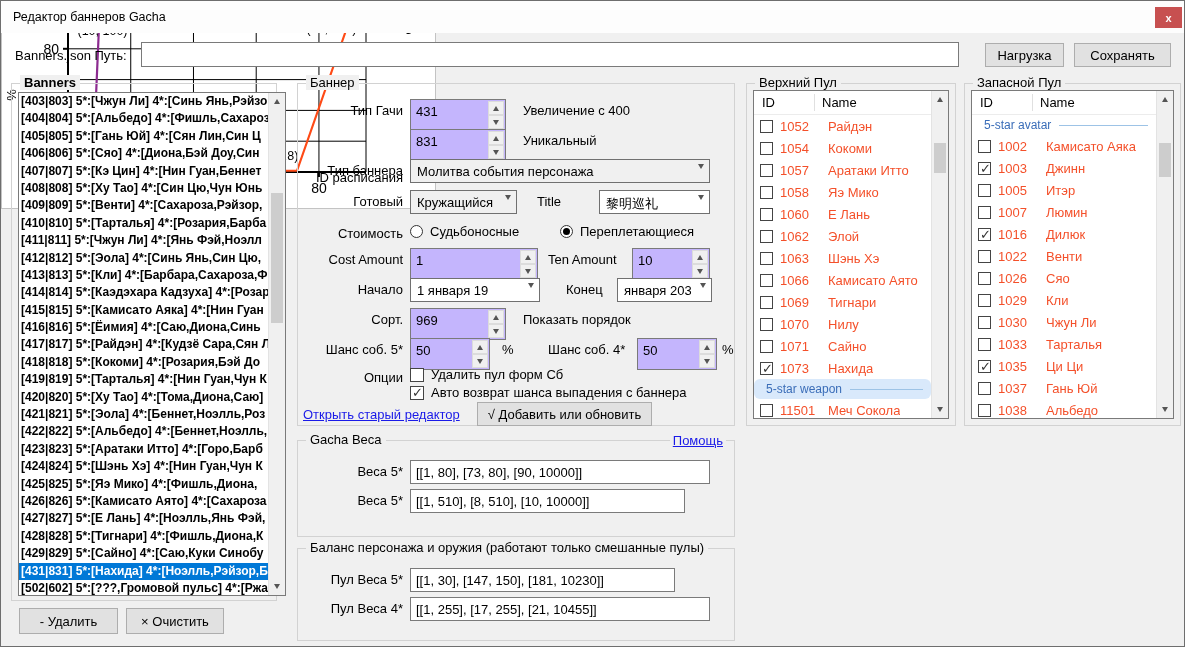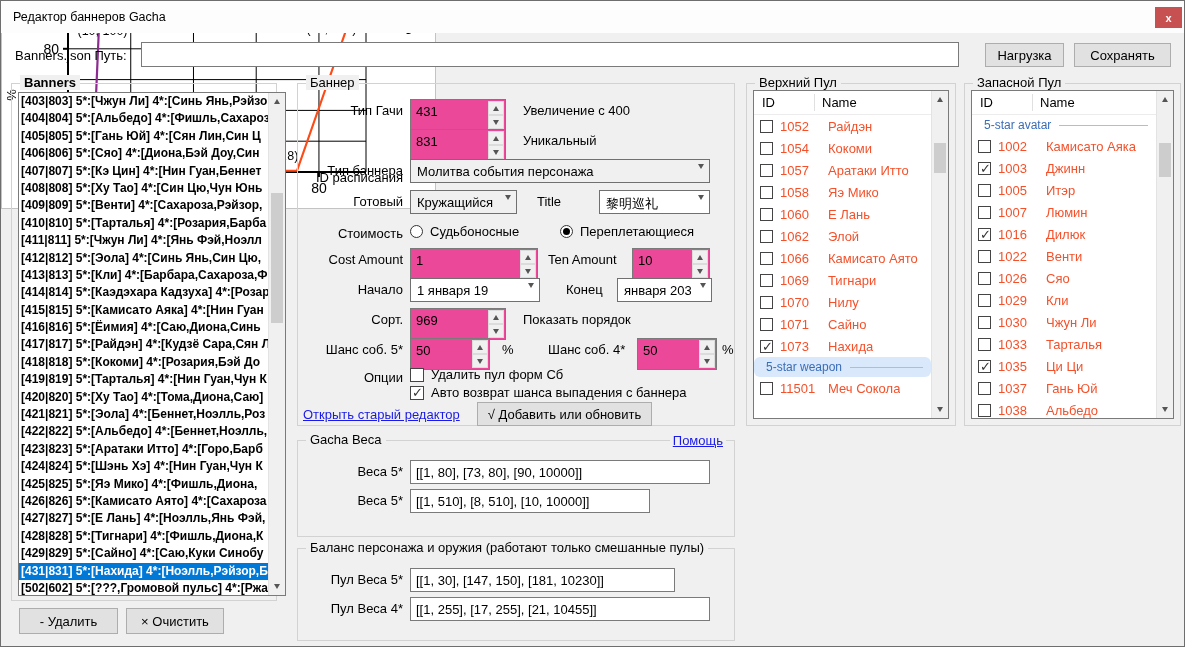--- a/index.html
+++ b/index.html
@@ -44,21 +44,21 @@
   .vscroll { position:absolute; top:0; right:0; bottom:0; width:17px; background:#f0f0f0; border-left:1px solid #e3e3e3; }
   .sc-arr { position:absolute; left:0; width:16px; height:17px; display:flex; align-items:center; justify-content:center; }
   .sc-arr.up { top:0; } .sc-arr.down { bottom:0; }
   .sc-thumb { position:absolute; left:2px; width:12px; background:#cdcdcd; }
   .tri-up   { width:0; height:0; border-left:4px solid transparent; border-right:4px solid transparent; border-bottom:5px solid #555; }
   .tri-down { width:0; height:0; border-left:4px solid transparent; border-right:4px solid transparent; border-top:5px solid #555; }
   .tri-up.small,.tri-down.small { border-left-width:3px; border-right-width:3px; }
   
   .flabel { position:absolute; font-size:13px; text-align:right; width:101px; left:4px; white-space:nowrap; }
   .hint { position:absolute; font-size:13px; white-space:nowrap; }
-  .spinner { position:absolute; height:32px; border:1px solid #7a7a7a; background:#ec4899; }
+  .spinner { position:absolute; height:32px; border:1px solid #7a7a7a; background:#c4b5fd; }
   .spinner .val { position:absolute; left:5px; top:4px; font-size:13px; }
   .spin-btns { position:absolute; right:1px; top:1px; bottom:1px; width:16px; display:flex; flex-direction:column; }
   .sb { flex:1; background:#f0f0f0; border:1px solid #dcdcdc; display:flex; align-items:center; justify-content:center; cursor:pointer; }
   .combo { position:absolute; height:24px; border:1px solid #707070; background:#fff; }
   .combo.gray { background:#f0f0f0; }
   .combo .txt { position:absolute; left:6px; top:4px; right:20px; font-size:13px; white-space:nowrap; overflow:hidden; }
   .combo .dd { position:absolute; right:5px; top:9px; }
   .radio { width:13px; height:13px; border:1px solid #333; border-radius:50%; background:#fff; display:inline-block; position:relative; flex:none; }
   .radio.sel::after { content:""; position:absolute; left:2px; top:2px; width:7px; height:7px; border-radius:50%; background:#000; }
   .radio-opt { position:absolute; display:flex; align-items:center; gap:7px; font-size:13px; cursor:pointer; white-space:nowrap; }
@@ -299,21 +299,21 @@
     <span class="link" style="left:5px;top:323px;">Открыть старый редактор</span>
     <button class="btn" style="left:179px;top:318px;width:175px;height:24px;position:absolute;">√ Добавить или обновить</button>
   </div>
 
   <div class="panel" id="panel-weights">
     <span class="panel-title">Gacha Веса</span>
     <span class="link" style="right:8px;top:-8px;left:auto;background:#f0f0f0;padding:0 3px;">Помощь</span>
     <span class="flabel" style="top:23px;">Веса 5*</span>
     <input class="winput" style="left: 112px; top: 19px; width: 300px;" value="[[1, 80], [73, 80], [90, 10000]]">
     <span class="flabel" style="top:52px;">Веса 5*</span>
-    <input class="winput" style="left: 112px; top: 48px; width: 240px;" value="[[1, 510], [8, 510], [10, 10000]]">
+    <input class="winput" style="left: 112px; top: 48px; width: 275px;" value="[[1, 510], [8, 510], [10, 10000]]">
   </div>
 
   <div class="panel" id="panel-balance">
     <span class="panel-title">Баланс персонажа и оружия (работают только смешанные пулы)</span>
     <span class="flabel" style="top:23px;">Пул Веса 5*</span>
     <input class="winput" style="left: 112px; top: 19px; width: 265px;" value="[[1, 30], [147, 150], [181, 10230]]">
     <span class="flabel" style="top:52px;">Пул Веса 4*</span>
     <input class="winput" style="left: 112px; top: 48px; width: 300px;" value="[[1, 255], [17, 255], [21, 10455]]">
   </div>
 
@@ -348,20 +348,25 @@
           </div>
           <div class="pool-row">
             <span class="chk"></span>
             <span class="pid">1060</span>
             <span class="pname">Е Лань</span>
           </div>
           <div class="pool-row">
             <span class="chk"></span>
             <span class="pid">1062</span>
             <span class="pname">Элой</span>
+          </div>
+          <div class="pool-row">
+            <span class="chk"></span>
+            <span class="pid">1063</span>
+            <span class="pname">Шэнь Хэ</span>
           </div>
           <div class="pool-row">
             <span class="chk"></span>
             <span class="pid">1066</span>
             <span class="pname">Камисато Аято</span>
           </div>
           <div class="pool-row">
             <span class="chk"></span>
             <span class="pid">1069</span>
             <span class="pname">Тигнари</span>

